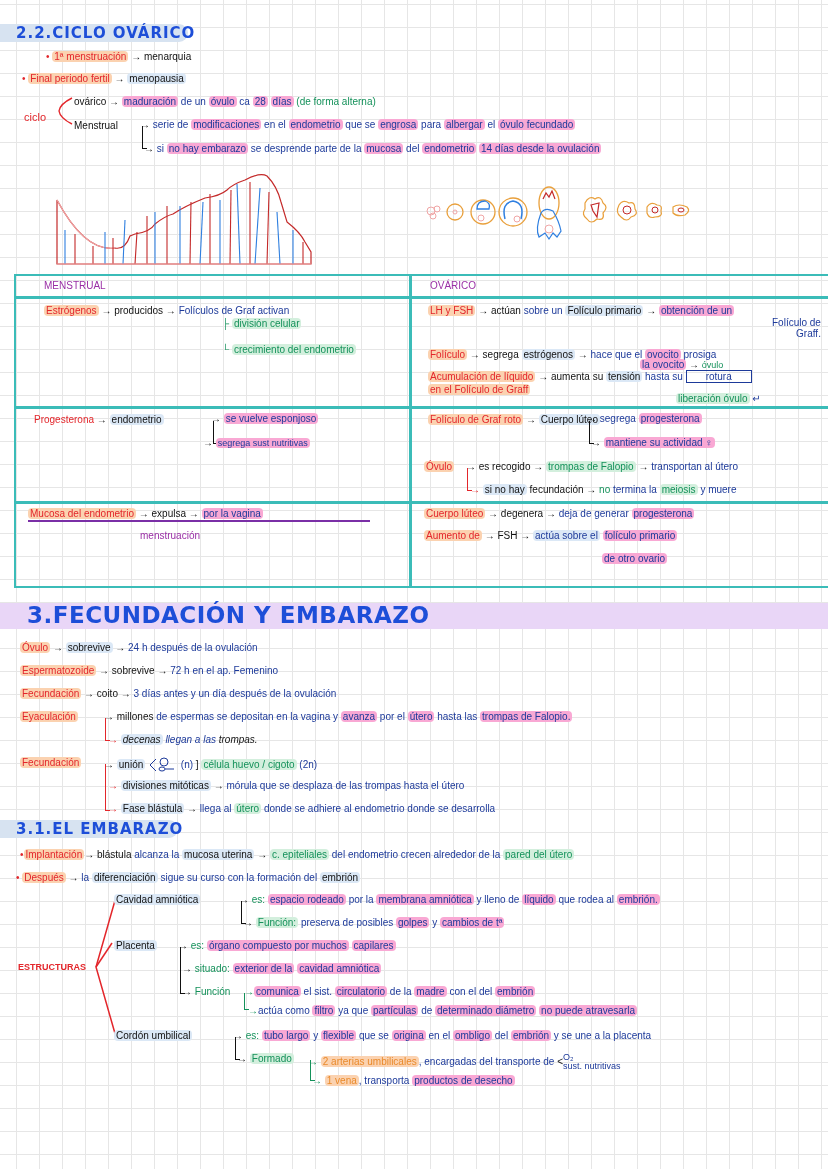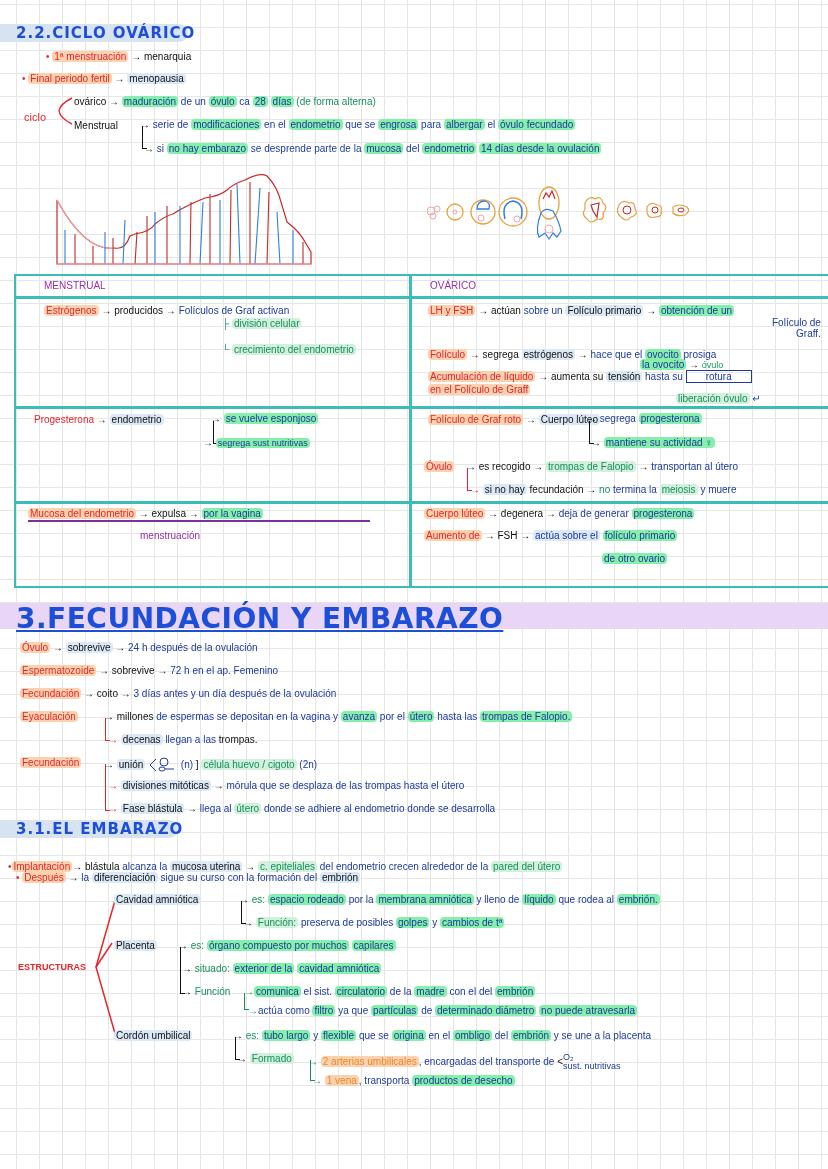--- a/index.html
+++ b/index.html
@@ -17,21 +17,21 @@
   }
   .abs{position:absolute;white-space:nowrap;}
   .h2{font-family:"DejaVu Sans", sans-serif;font-weight:bold;letter-spacing:1px;color:#1d4ed8;}
   .h2-bar{position:absolute;border-radius:0 10px 10px 0;}
   .red{color:#e3262b;}
   .blk{color:#111;}
   .blu{color:#1d3a9a;}
   .grn{color:#14915a;}
   .pur{color:#9a2fa6;}
   .hl-o{background:#fbd2b0;border-radius:4px;padding:0 2px;}
-  .hl-p{background:#86efac;border-radius:4px;padding:0 2px;}
+  .hl-p{background:#f9a8d4;border-radius:4px;padding:0 2px;}
   .hl-b{background:#dbe8f6;border-radius:4px;padding:0 2px;}
   .hl-g{background:#d3efdd;border-radius:4px;padding:0 2px;}
   .arr{color:#111;}
   .bracket{position:absolute;border-left:1.6px solid #111;border-top:1.6px solid #111;border-bottom:1.6px solid #111;}
   .table{position:absolute;border:2.5px solid #3bbcb8;}
   .hline{position:absolute;height:2.5px;background:#3bbcb8;}
   .vline{position:absolute;width:2.5px;background:#3bbcb8;}
   .line{position:absolute;}
   .box{border:1.5px solid #1d3a9a;padding:0 19px;}
   .small{font-size:9px;}
@@ -210,41 +210,41 @@
   <span class="red hl-o">Cuerpo lúteo</span> <span class="arr">→</span> <span class="blk">degenera</span> <span class="arr">→</span>
   <span class="blu">deja de generar</span> <span class="blu hl-p">progesterona</span>
 </div>
 <div class="abs" style="left:424px;top:530px;">
   <span class="red hl-o">Aumento de</span> <span class="arr">→</span> <span class="blk">FSH</span> <span class="arr">→</span>
   <span class="blu hl-b">actúa sobre el</span> <span class="blu hl-p">folículo primario</span>
 </div>
 <div class="abs blu" style="left:602px;top:553px;"><span class="hl-p">de otro ovario</span></div>
 
 <div class="h2-bar" style="left:0;top:603px;width:828px;height:26px;background:#e9d6f7;border-radius:0;"></div>
-<div class="abs h2" style="left:16px;top:602px;font-size:28px;letter-spacing:0.5px;text-decoration:underline;">3.FECUNDACIÓN  Y EMBARAZO</div>
+<div class="abs h2" style="left:27px;top:602px;font-size:23px;letter-spacing:0.5px;">3.FECUNDACIÓN  Y EMBARAZO</div>
 
 <div class="abs" style="left:20px;top:642px;">
   <span class="red hl-o">Óvulo</span> <span class="arr">→</span> <span class="blk hl-b">sobrevive</span> <span class="arr">→</span> <span class="blu">24 h después de la ovulación</span>
 </div>
 <div class="abs" style="left:20px;top:665px;">
   <span class="red hl-o">Espermatozoide</span> <span class="arr">→</span> <span class="blk">sobrevive</span> <span class="arr">→</span> <span class="blu">72 h en el ap. Femenino</span>
 </div>
 <div class="abs" style="left:20px;top:688px;">
   <span class="red hl-o">Fecundación</span> <span class="arr">→</span> <span class="blk">coito</span> <span class="arr">→</span> <span class="blu">3 días antes y un día después de la ovulación</span>
 </div>
 
 <div class="abs" style="left:20px;top:711px;"><span class="red hl-o">Eyaculación</span></div>
 <div class="bracket" style="left:105px;top:718px;width:4px;height:22px;border-right:none;border-top:none;border-color:#e3262b;"></div>
 <div class="abs" style="left:104px;top:711px;">
   <span class="arr">→</span> <span class="blk">millones</span> <span class="blu">de espermas se depositan en la vagina y</span>
   <span class="blu hl-p">avanza</span> <span class="blu">por el</span>
   <span class="blu hl-p">útero</span> <span class="blu">hasta las</span>
   <span class="blu hl-p">trompas de Falopio.</span>
 </div>
-<div class="abs" style="left:108px;top:734px;">
+<div class="abs" style="left:108px;top:734px;font-style:italic;">
   <span class="red">→</span> <span class="blk hl-b">decenas</span> <span class="blu">llegan a las</span> <span class="blk">trompas.</span>
 </div>
 
 <div class="abs" style="left:20px;top:757px;"><span class="red hl-o">Fecundación</span></div>
 <div class="bracket" style="left:105px;top:764px;width:4px;height:46px;border-right:none;border-top:none;border-color:#e3262b;"></div>
 <div class="abs" style="left:104px;top:757px;">
   <span class="arr">→</span> <span class="blk hl-b">unión</span>
   <svg width="30" height="16" style="vertical-align:middle;">
       <path d="M8 2 L2 8 L8 14" stroke="#1d3a9a" fill="none"></path>
       <circle cx="16" cy="5" r="4" stroke="#1d3a9a" fill="none"></circle>
@@ -258,21 +258,21 @@
   <span class="red">→</span> <span class="blk hl-b">divisiones mitóticas</span> <span class="arr">→</span> <span class="blu">mórula que se desplaza de las trompas hasta el útero</span>
 </div>
 <div class="abs" style="left:108px;top:803px;">
   <span class="red">→</span> <span class="blk hl-b">Fase blástula</span> <span class="arr">→</span> <span class="blu">llega al</span>
   <span class="grn hl-g">útero</span> <span class="blu">donde se adhiere al endometrio donde se desarrolla</span>
 </div>
 
 <div class="h2-bar" style="left:0;top:820px;width:178px;height:18px;background:#d7e3f1;"></div>
 <div class="abs h2" style="left:16px;top:820px;font-size:15px;">3.1.EL EMBARAZO</div>
 
-<div class="abs" style="left:8px;top:849px;margin-top:12px;">
+<div class="abs" style="left:20px;top:849px;">
   <span class="red">•</span><span class="red hl-o">Implantación</span><span class="arr">→</span>
   <span class="blk">blástula</span> <span class="blu">alcanza la</span>
   <span class="blk hl-b">mucosa uterina</span> <span class="arr">→</span>
   <span class="grn hl-g">c. epiteliales</span> <span class="blu">del endometrio crecen alrededor de la</span>
   <span class="grn hl-g">pared del útero</span>
 </div>
 <div class="abs" style="left:16px;top:872px;">
   <span class="red">•</span> <span class="red hl-o">Después</span> <span class="arr">→</span>
   <span class="blu">la</span> <span class="blk hl-b">diferenciación</span>
   <span class="blu">sigue su curso con la formación del</span> <span class="blk hl-b">embrión</span>

